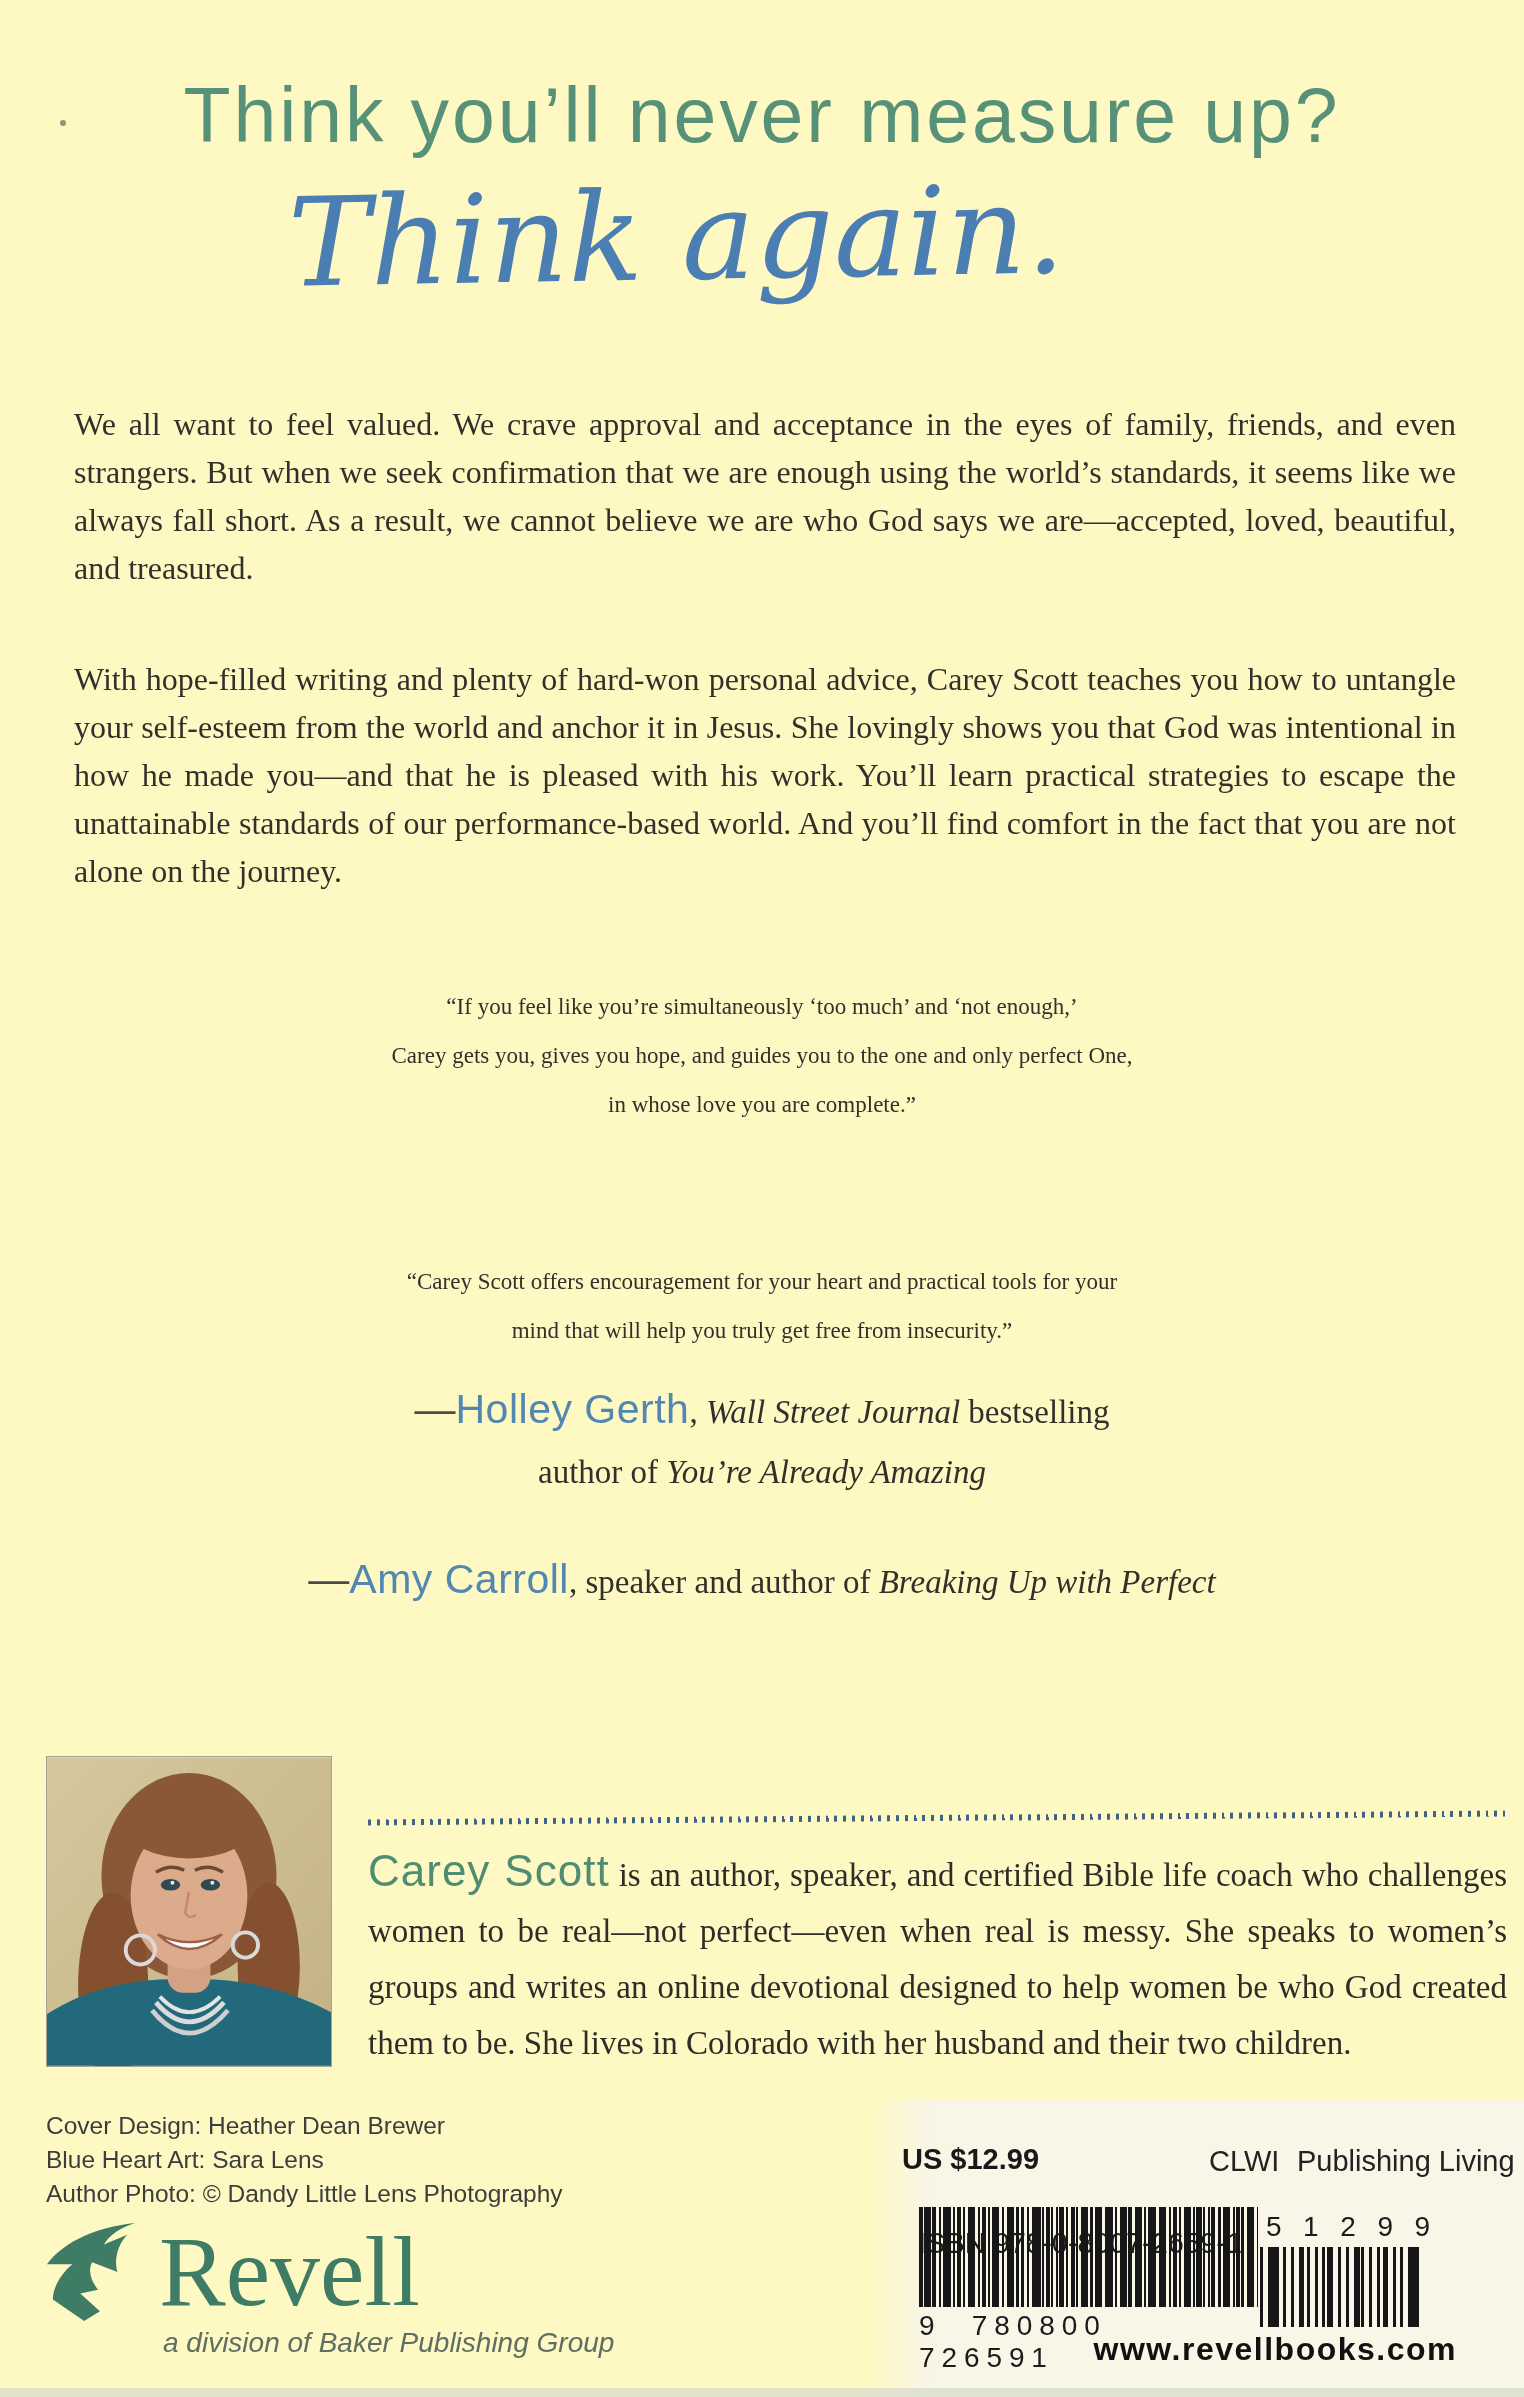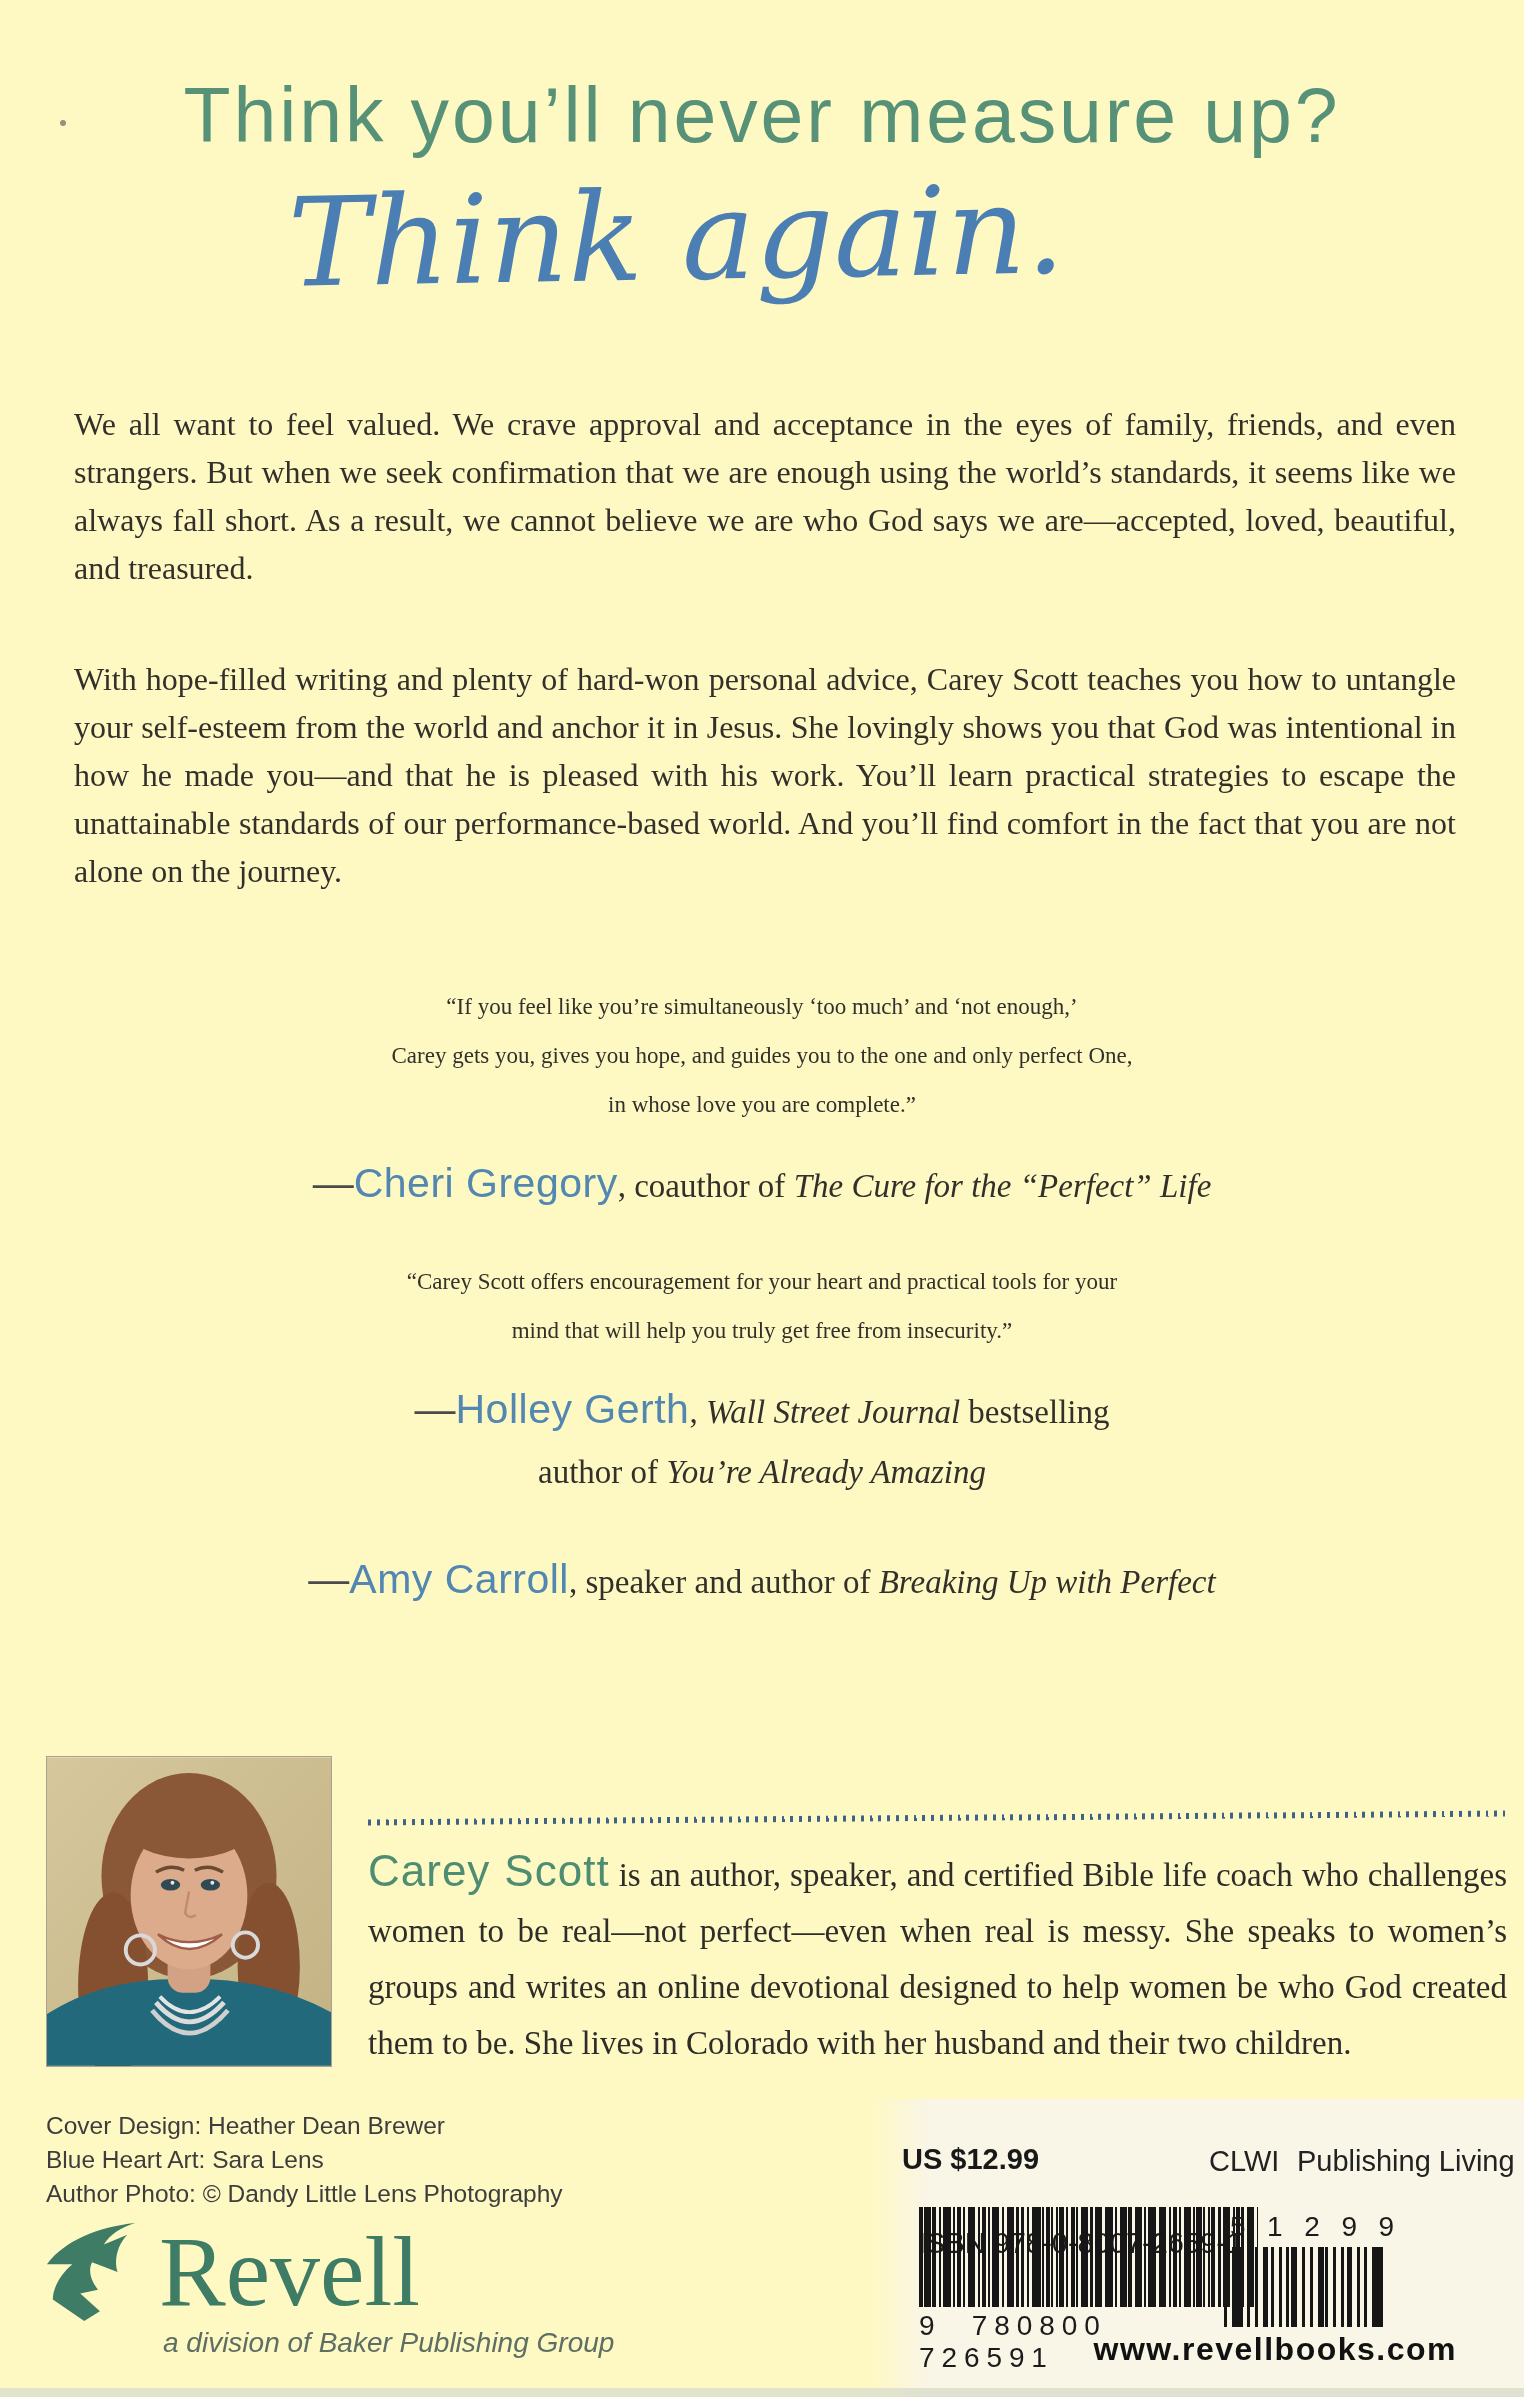--- a/index.html
+++ b/index.html
@@ -100,21 +100,21 @@
     height:100px;
     background:
       repeating-linear-gradient(90deg,#161616 0 2px,transparent 2px 4.9px),
       repeating-linear-gradient(90deg,#161616 0 3.9px,transparent 3.9px 12.7px),
       repeating-linear-gradient(90deg,transparent 0 6.9px,#161616 6.9px 9.8px,transparent 9.8px 22.5px);
   }
   .digits-main{
     margin-top:2.9px;font-family:"Liberation Sans",sans-serif;
     font-size:28px;color:#1b1b1b;letter-spacing:6.9px;word-spacing:15.7px;
   }
-  .barcode-addon{position:absolute;left:1224px;top:2211px;width:163px;}
+  .barcode-addon{position:absolute;left:1260px;top:2211px;width:163px;}
   .digits-addon{
     font-family:"Liberation Sans",sans-serif;font-size:28px;color:#1b1b1b;
     letter-spacing:21.6px;padding-left:5.9px;white-space:nowrap;
   }
   .bars-addon{
     margin-top:3.9px;height:80px;
     background:
       repeating-linear-gradient(90deg,#161616 0 2.9px,transparent 2.9px 7.8px),
       repeating-linear-gradient(90deg,transparent 0 10.8px,#161616 10.8px 15.7px,transparent 15.7px 28px);
   }
@@ -137,23 +137,20 @@
 
   <div class="headline">Think you’ll never measure up?</div>
   <div class="script-line">Think again.</div>
 
   <p class="body-par p1">We all want to feel valued. We crave approval and acceptance in the eyes of family, friends, and even strangers. But when we seek confirmation that we are enough using the world’s standards, it seems like we always fall short. As a result, we cannot believe we are who God says we are—accepted, loved, beautiful, and treasured.</p>
   <p class="body-par p2">With hope-filled writing and plenty of hard-won personal advice, Carey Scott teaches you how to untangle your self-esteem from the world and anchor it in Jesus. She lovingly shows you that God was intentional in how he made you—and that he is pleased with his work. You’ll learn practical strategies to escape the unattainable standards of our performance-based world. And you’ll find comfort in the fact that you are not alone on the journey.</p>
 
   <div id="endorsements">
       <div class="endorsement">
         <div class="quote">“If you feel like you’re simultaneously ‘too much’ and ‘not enough,’<br>Carey gets you, gives you hope, and guides you to the one and only perfect One,<br>in whose love you are complete.”</div>
-        <div class="attr">
-          <div class="attr-line"><span class="seg-dash">—</span><span class="seg-name">Cheri Gregory</span><span class="seg-serif">, coauthor of </span><span class="seg-italic">The Cure for the “Perfect” Life</span></div>
-        </div>
       </div>
       <div class="endorsement">
         <div class="quote">“Carey Scott offers encouragement for your heart and practical tools for your<br>mind that will help you truly get free from insecurity.”</div>
         <div class="attr">
           <div class="attr-line"><span class="seg-dash">—</span><span class="seg-name">Holley Gerth</span><span class="seg-serif">, </span><span class="seg-italic">Wall Street Journal</span><span class="seg-serif"> bestselling</span></div>
           <div class="attr-line"><span class="seg-serif">author of </span><span class="seg-italic">You’re Already Amazing</span></div>
         </div>
       </div>
       <div class="endorsement">
         <div class="attr">

